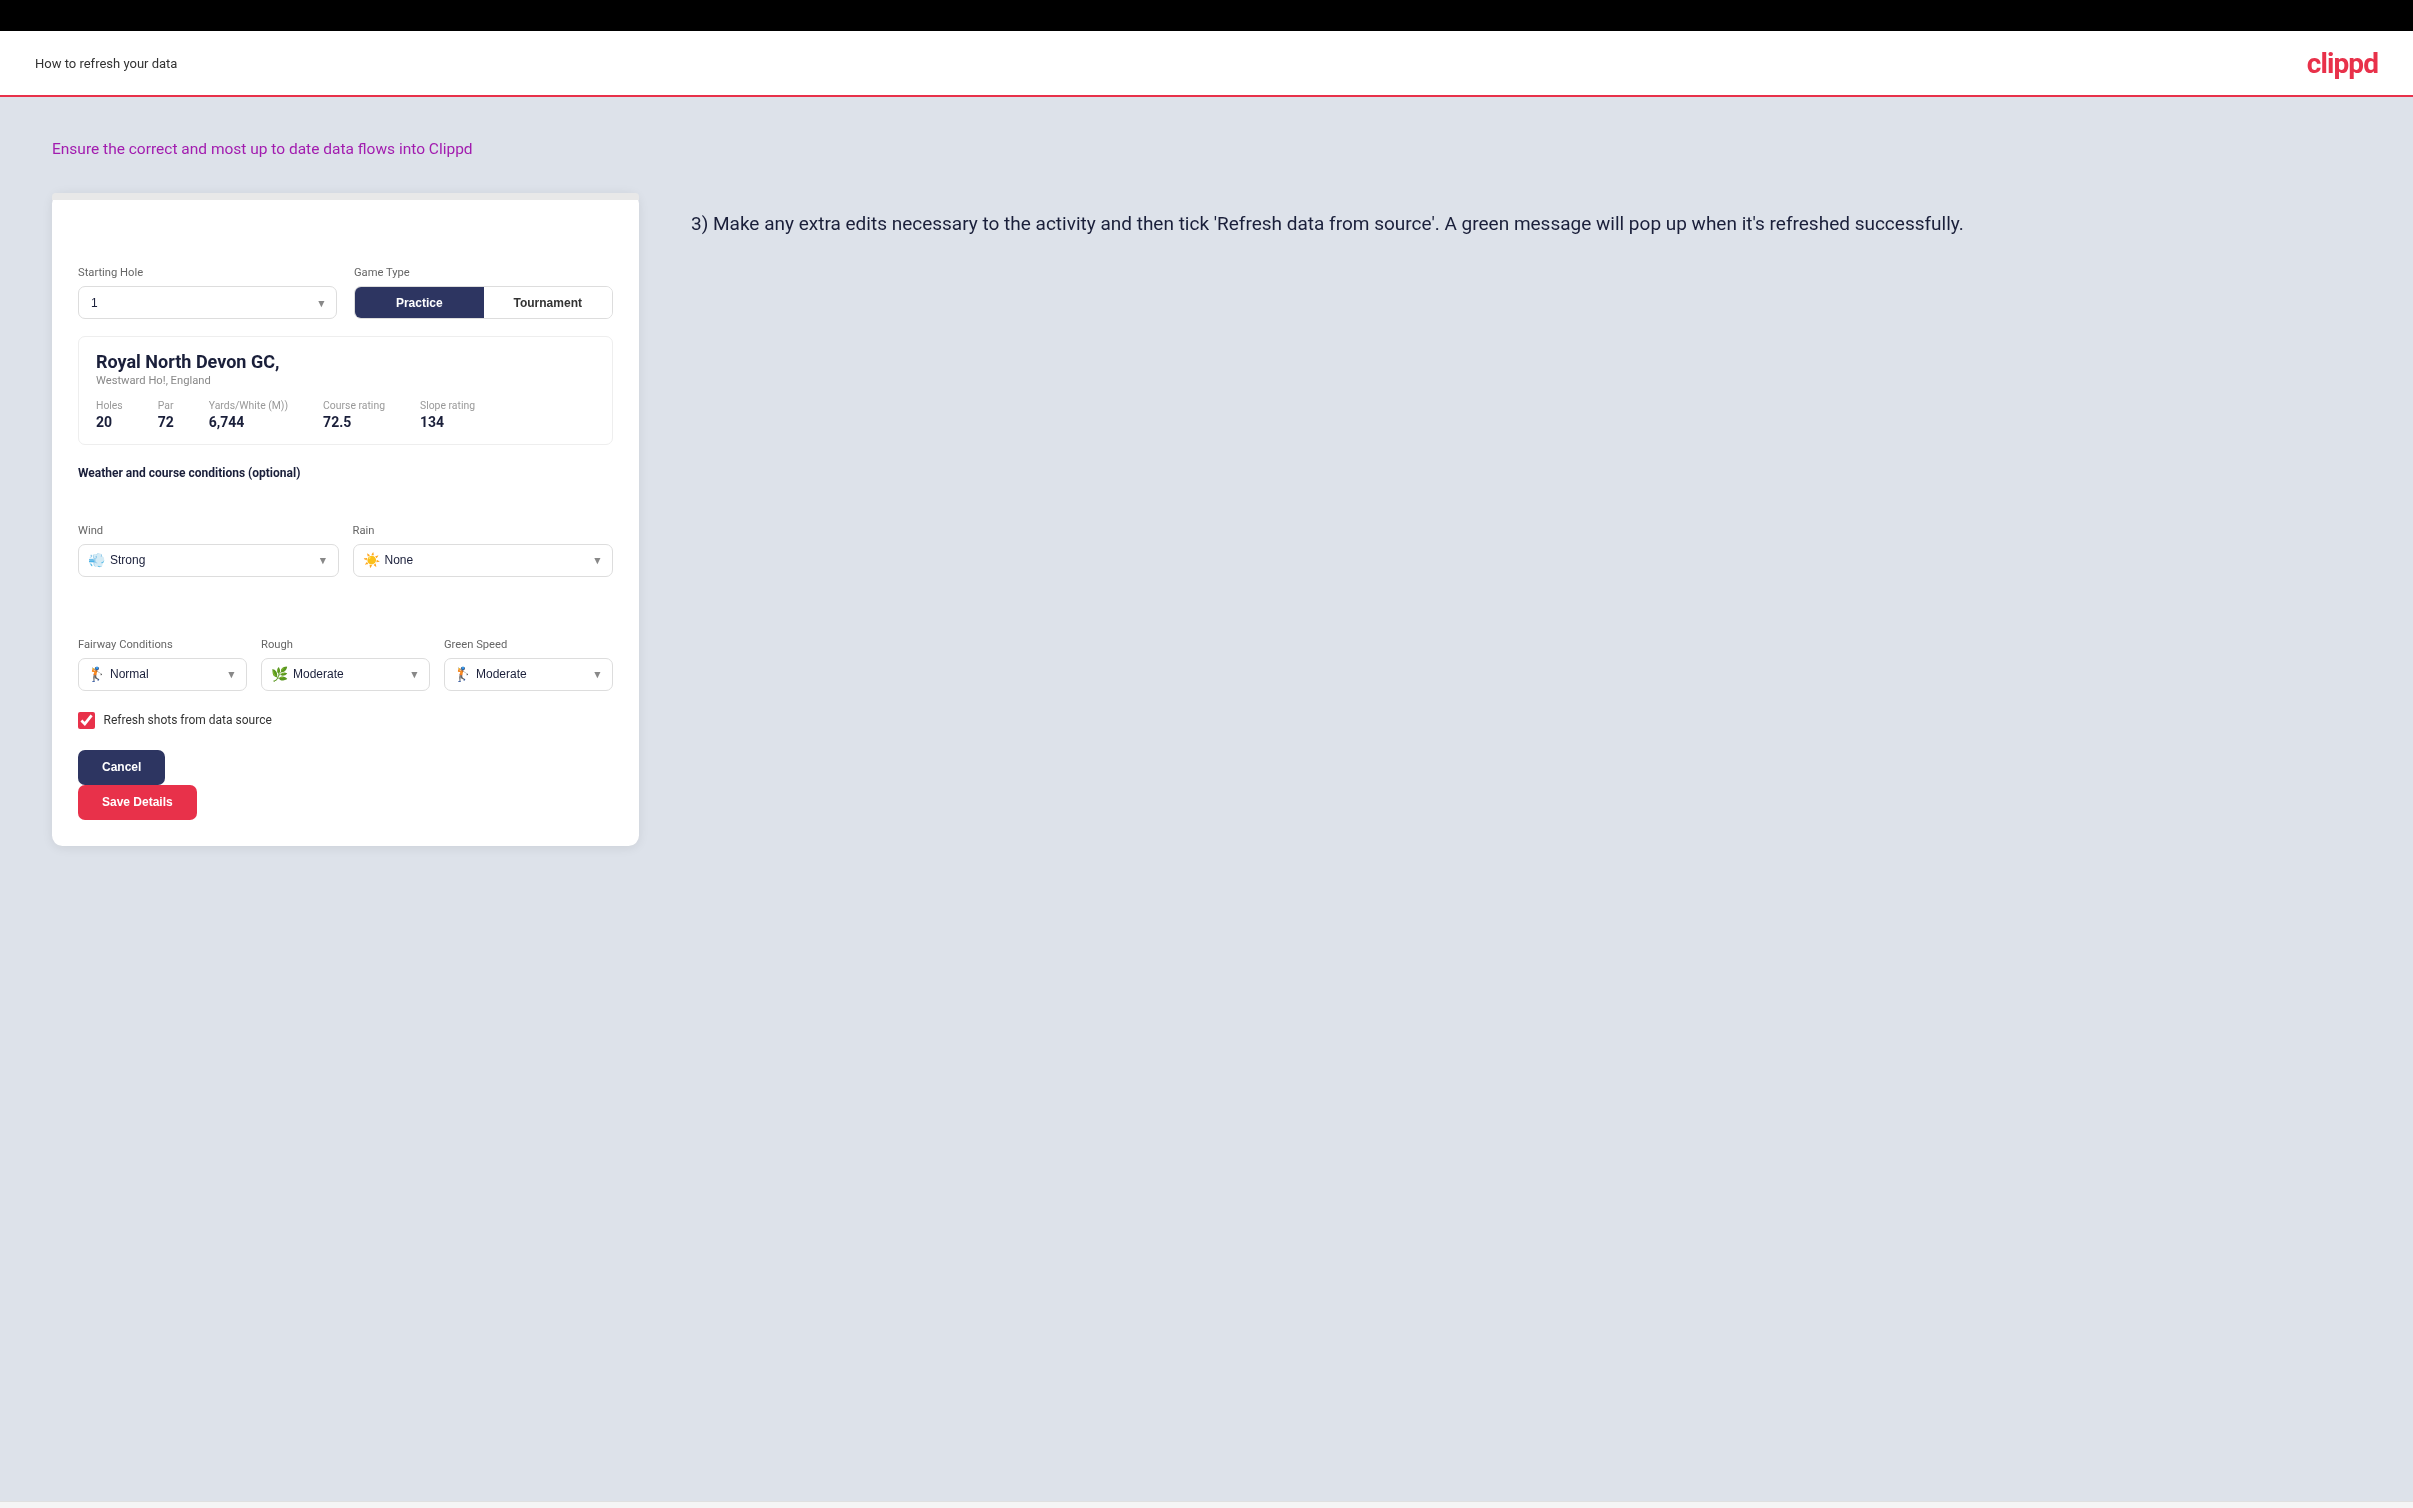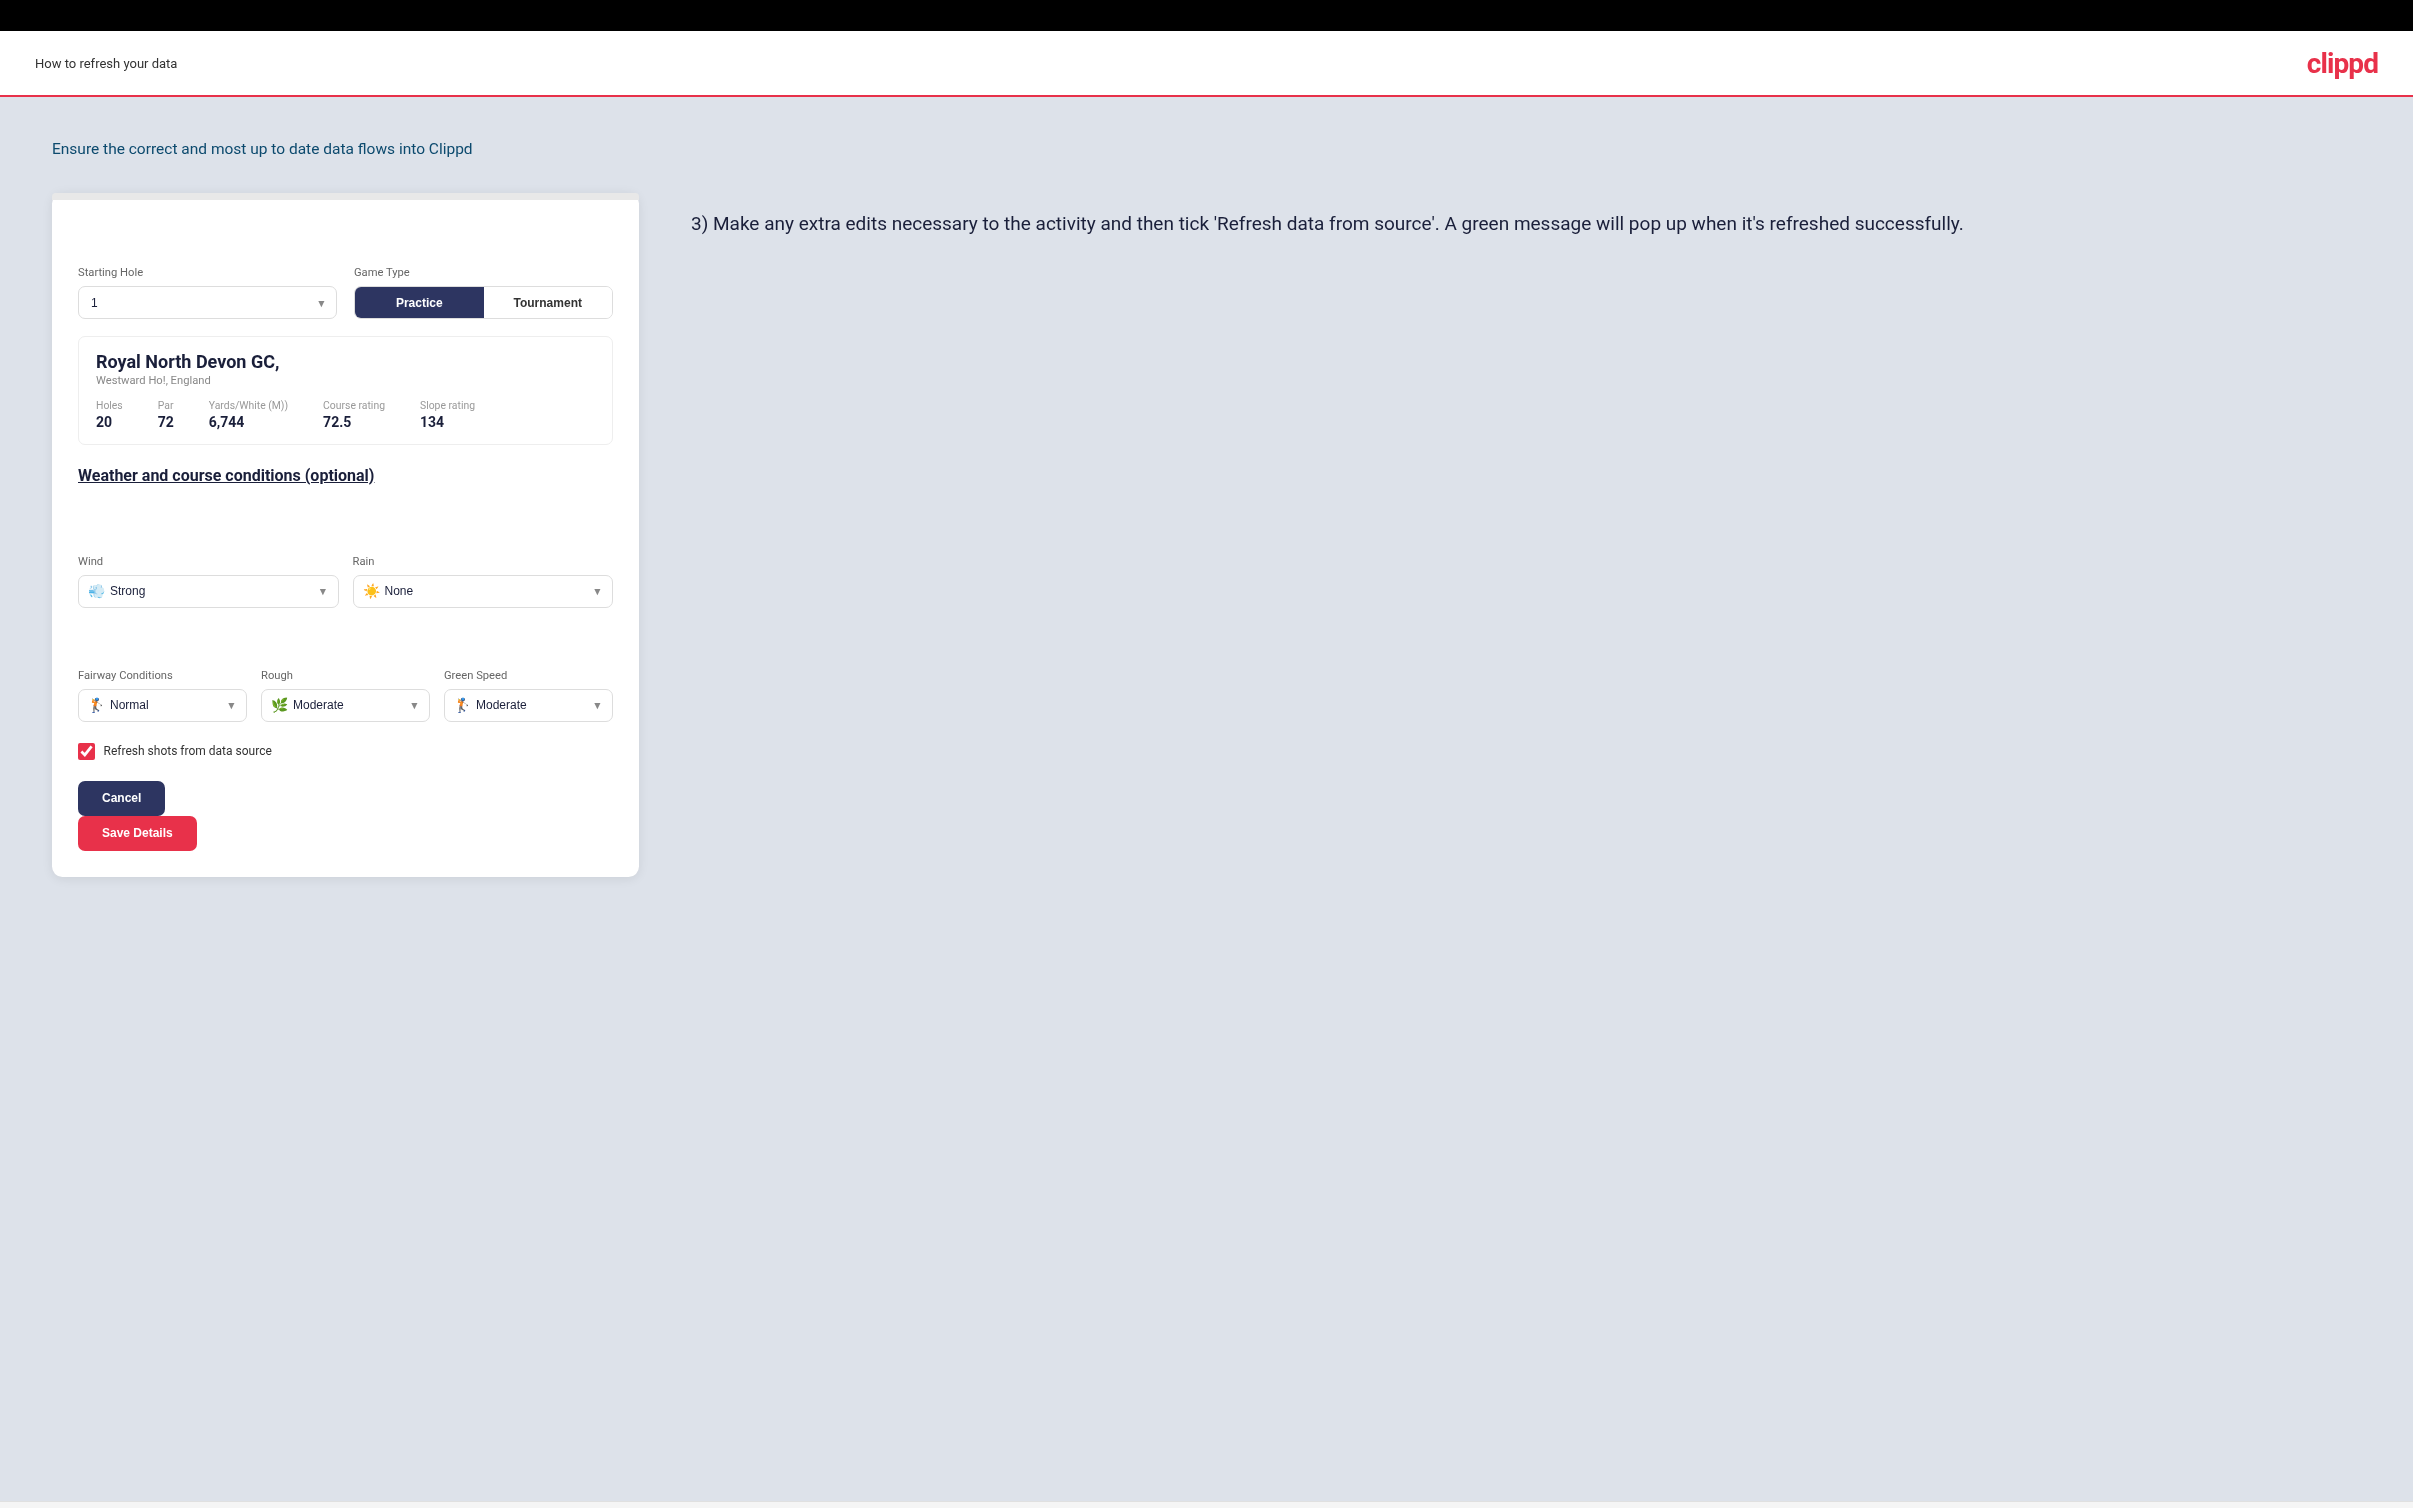--- a/index.html
+++ b/index.html
@@ -38,21 +38,21 @@
       min-height: calc(100vh - 104px);
     }
     .page-heading {
       font-size: 24px;
       font-weight: 800;
       color: #1a1f3a;
       margin-bottom: 8.6px;
     }
     .page-subheading {
       font-size: 15.5px;
-      color: #0c4a6e;
+      color: #a21caf;
       margin-bottom: 35px;
       font-weight: 400;
     }
     .content-grid {
       display: flex;
       gap: 52px;
       align-items: flex-start;
     }
     .card {
       background: #fff;
@@ -153,25 +153,24 @@
       font-size: 10.4px;
       color: #999;
       margin-bottom: 1.7px;
     }
     .stat-value {
       font-size: 14px;
       font-weight: 700;
       color: #1a1f3a;
     }
     .section-heading {
-      font-size: 16px;
+      font-size: 12px;
       font-weight: 700;
       color: #1a1f3a;
-      margin-bottom: 30px;
-      text-decoration: underline;
+      margin-bottom: 4px;
     }
     .conditions-grid {
       display: grid;
       grid-template-columns: 1fr 1fr;
       gap: 14px;
       margin-bottom: 21px;
     }
     .conditions-row-3 {
       display: grid;
       grid-template-columns: 1fr 1fr 1fr;

